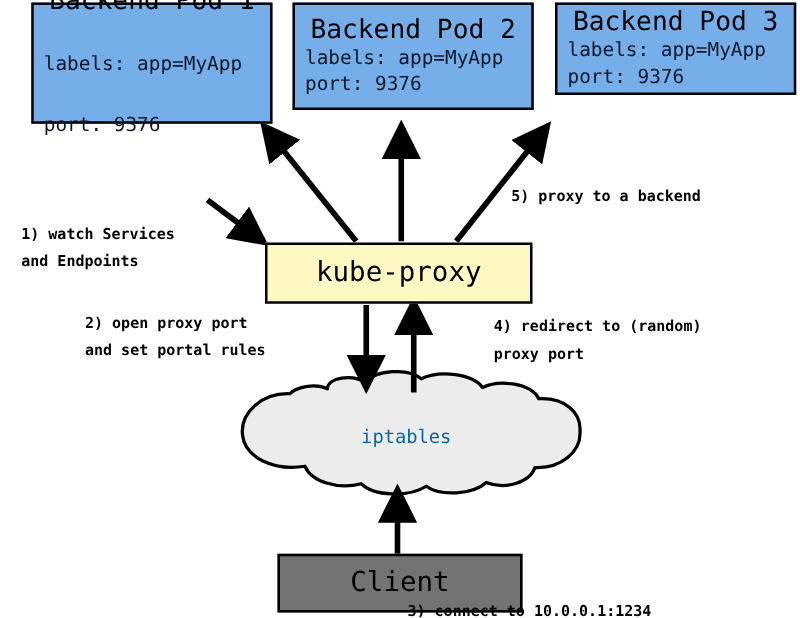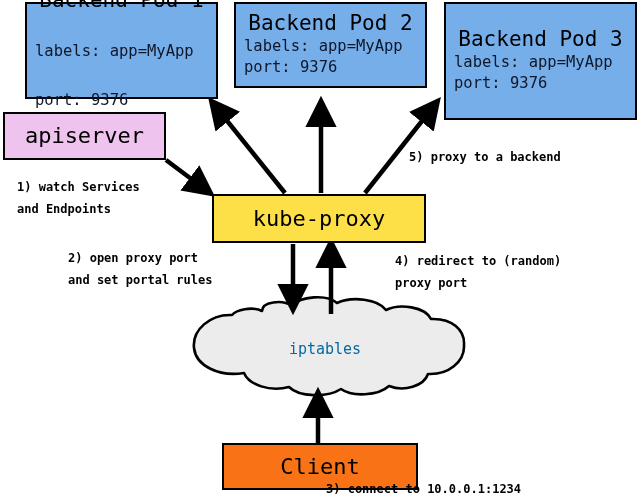--- a/index.html
+++ b/index.html
@@ -60,28 +60,28 @@
     white-space: nowrap;
   }
   #apiserver {
     background: #eec3ee;
   }
   #apiserver span {
     font-size: 22px;
     line-height: 26px;
   }
   #kube-proxy {
-    background: #fde047;
+    background: #fef9c3;
   }
   #kube-proxy span {
     font-size: 22px;
     line-height: 26px;
   }
   #client {
-    background: #f97316;
+    background: #737373;
   }
   #client span {
     font-size: 22px;
     line-height: 26px;
   }
   .cloud-label {
     position: absolute;
     font-size: 15px;
     color: #0369a1;
     white-space: nowrap;
@@ -145,29 +145,26 @@
     <div class="pod-line">labels: app=MyApp</div>
     <div class="pod-line">port: 9376</div>
   </div>
 
   <div class="node pod" id="pod-2" style="left:234px; top:2px; width:193px; height:86px;">
     <div class="pod-title">Backend Pod 2</div>
     <div class="pod-line">labels: app=MyApp</div>
     <div class="pod-line">port: 9376</div>
   </div>
 
-  <div class="node pod" id="pod-3" style="left:444px; top:2px; width:193px; height:118px;">
+  <div class="node pod" id="pod-3" style="left:444px; top:2px; width:193px; height:74px;">
     <div class="pod-title">Backend Pod 3</div>
     <div class="pod-line">labels: app=MyApp</div>
     <div class="pod-line">port: 9376</div>
   </div>
 
-  <div class="node boxed-center" id="apiserver" style="left:3px; top:112px; width:163px; height:48px;">
-    <span>apiserver</span>
-  </div>
 
   <div class="node boxed-center" id="kube-proxy" style="left:212px; top:194px; width:214px; height:49px;">
     <span>kube-proxy</span>
   </div>
 
   <div class="cloud-label" id="iptables-label" style="left:245px; top:340px; width:160px;">
     <span>iptables</span>
   </div>
 
   <div class="node boxed-center" id="client" style="left:222px; top:443px; width:196px; height:47px;">

